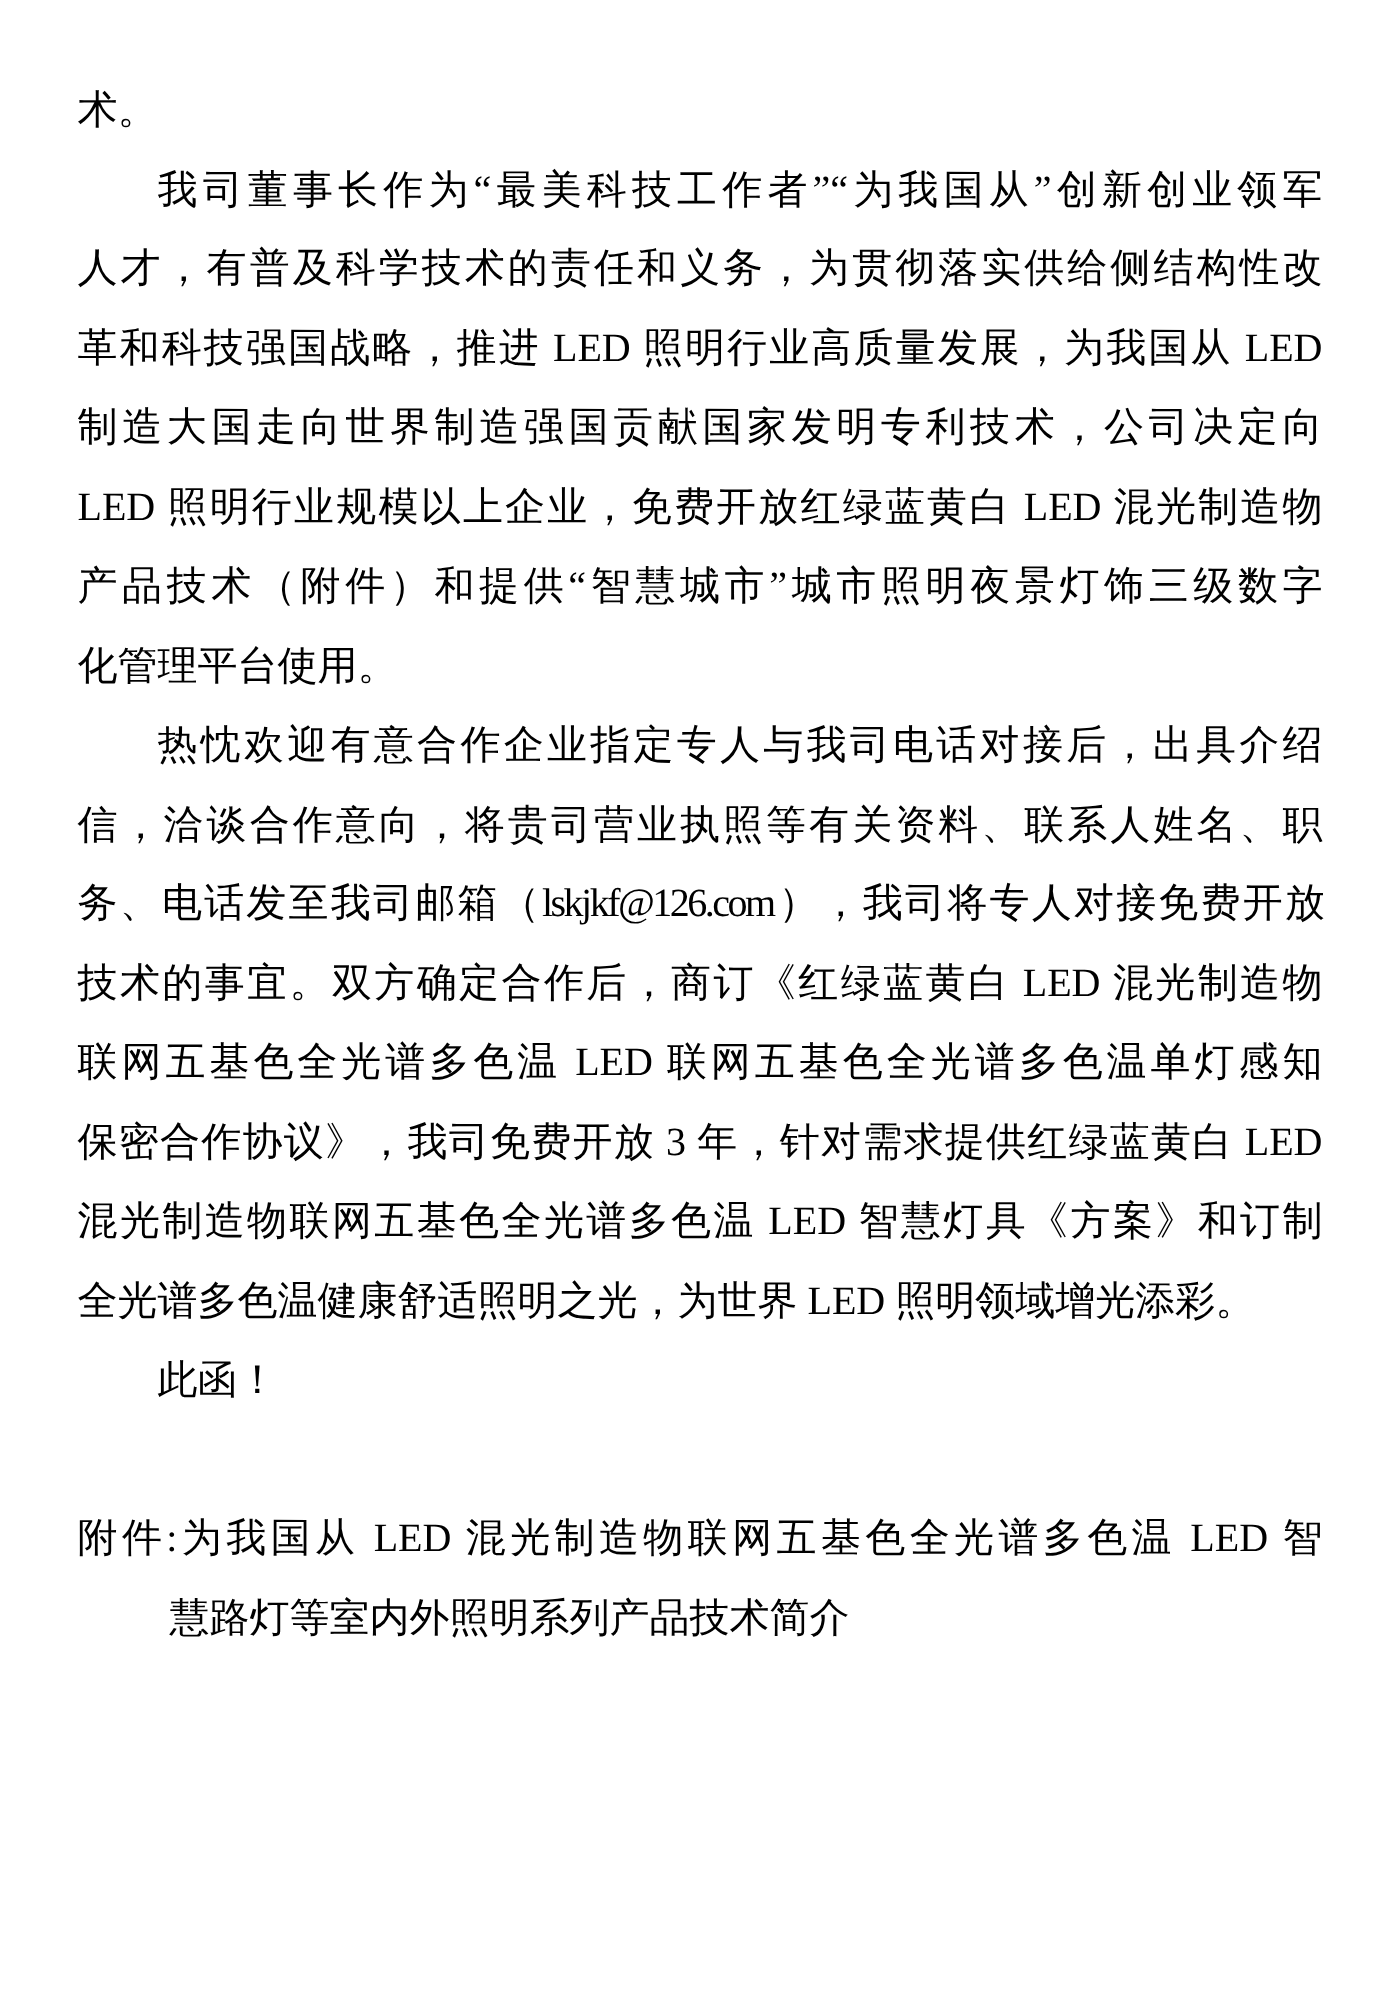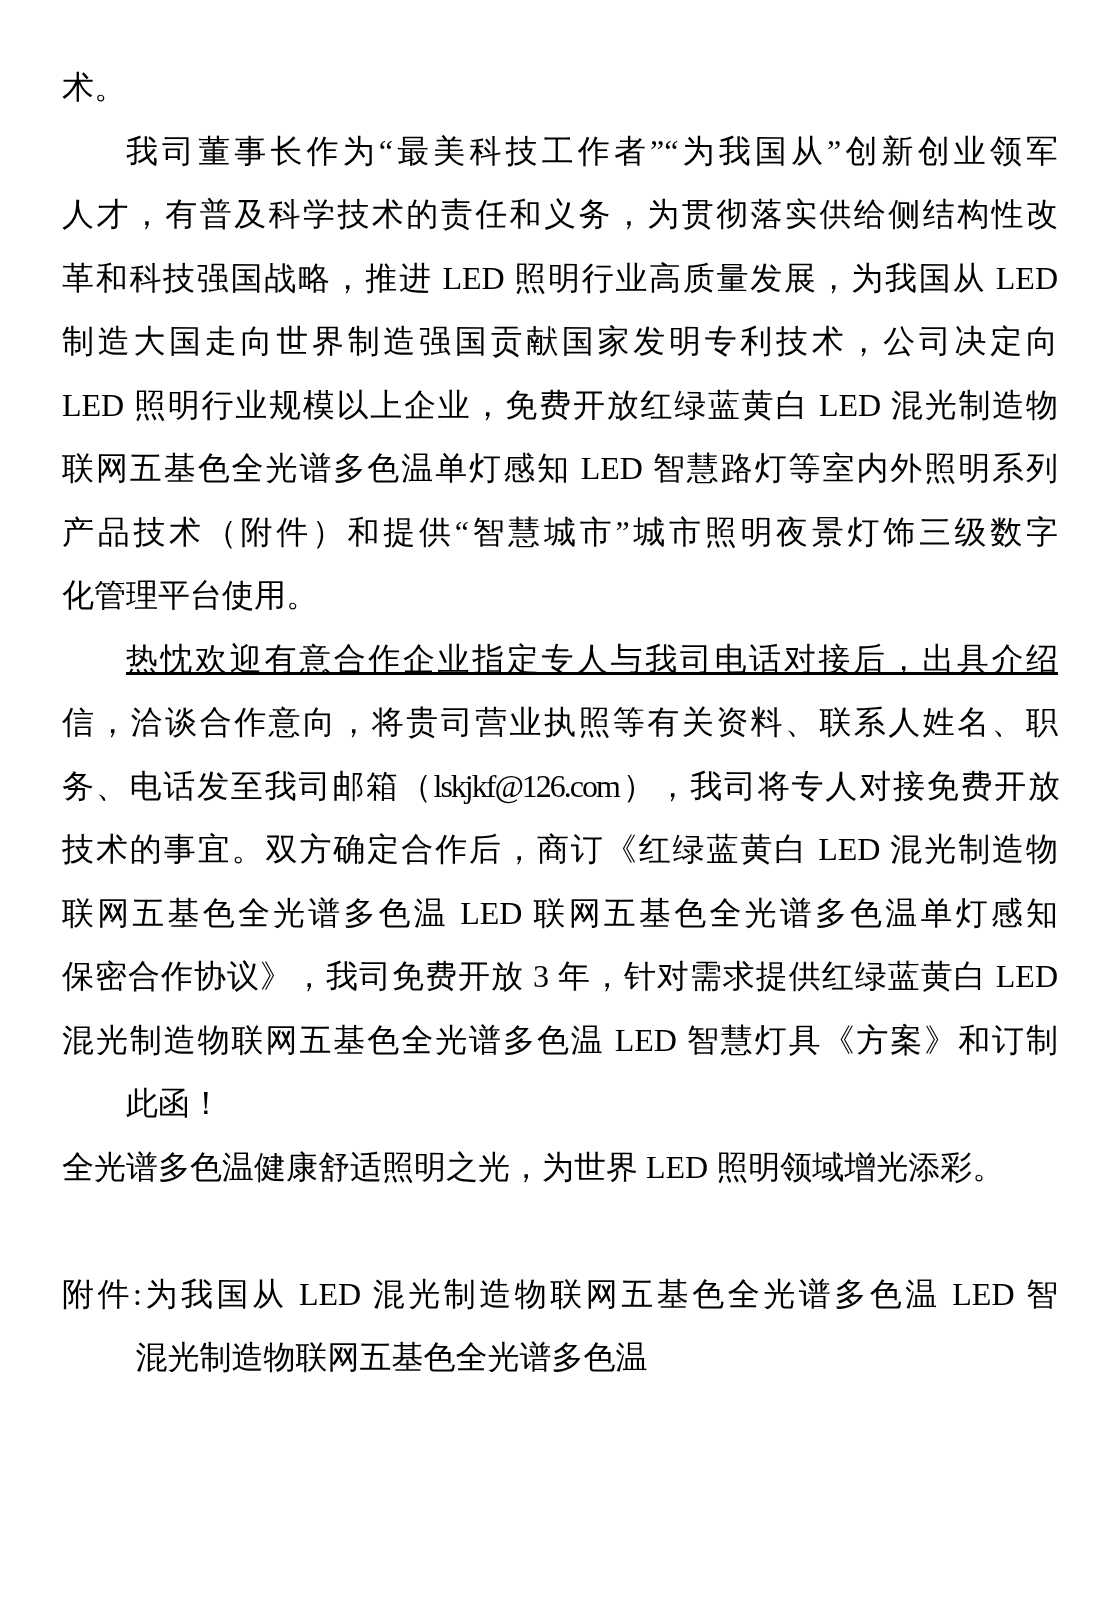--- a/index.html
+++ b/index.html
@@ -38,29 +38,28 @@
 <body>
 
 <div class="page" style="background: rgb(255, 255, 255); color: rgb(0, 0, 0);">
   <div>
       <div class="line">术。</div>
       <div class="line j" style="padding-left: 2em;">我司董事长作为“最美科技工作者”“为我国从”创新创业领军</div>
       <div class="line j">人才，有普及科学技术的责任和义务，为贯彻落实供给侧结构性改</div>
       <div class="line j">革和科技强国战略，推进 LED 照明行业高质量发展，为我国从 LED</div>
       <div class="line j">制造大国走向世界制造强国贡献国家发明专利技术，公司决定向</div>
       <div class="line j">LED 照明行业规模以上企业，免费开放红绿蓝黄白 LED 混光制造物</div>
-      <div class="line j">联网五基色全光谱多色温单灯感知 LED 智慧路灯等室内外照明系列</div>
       <div class="line j">产品技术（附件）和提供“智慧城市”城市照明夜景灯饰三级数字</div>
       <div class="line">化管理平台使用。</div>
-      <div class="line j" style="padding-left: 2em; text-decoration: underline;">热忱欢迎有意合作企业指定专人与我司电话对接后，出具介绍</div>
+      <div class="line j" style="padding-left: 2em;">热忱欢迎有意合作企业指定专人与我司电话对接后，出具介绍</div>
       <div class="line j">信，洽谈合作意向，将贵司营业执照等有关资料、联系人姓名、职</div>
       <div class="line j t2">务、电话发至我司邮箱（lskjkf@126.com），我司将专人对接免费开放</div>
       <div class="line j">技术的事宜。双方确定合作后，商订《红绿蓝黄白 LED 混光制造物</div>
       <div class="line j">联网五基色全光谱多色温 LED 联网五基色全光谱多色温单灯感知</div>
       <div class="line j">保密合作协议》，我司免费开放 3 年，针对需求提供红绿蓝黄白 LED</div>
       <div class="line j">混光制造物联网五基色全光谱多色温 LED 智慧灯具《方案》和订制</div>
+      <div class="line">全光谱多色温健康舒适照明之光，为世界 LED 照明领域增光添彩。</div>
       <div class="line" style="padding-left: 2em;">此函！</div>
-      <div class="line">全光谱多色温健康舒适照明之光，为世界 LED 照明领域增光添彩。</div>
       <div class="line"></div>
       <div class="line j">附件:为我国从 LED 混光制造物联网五基色全光谱多色温 LED 智</div>
-      <div class="line" style="padding-left: 2.3em;">混光制造物联网五基色全光谱多色温</div>
+      <div class="line" style="padding-left: 2.3em;">慧路灯等室内外照明系列产品技术简介</div>
     </div>
 </div>
 
 </body></html>

